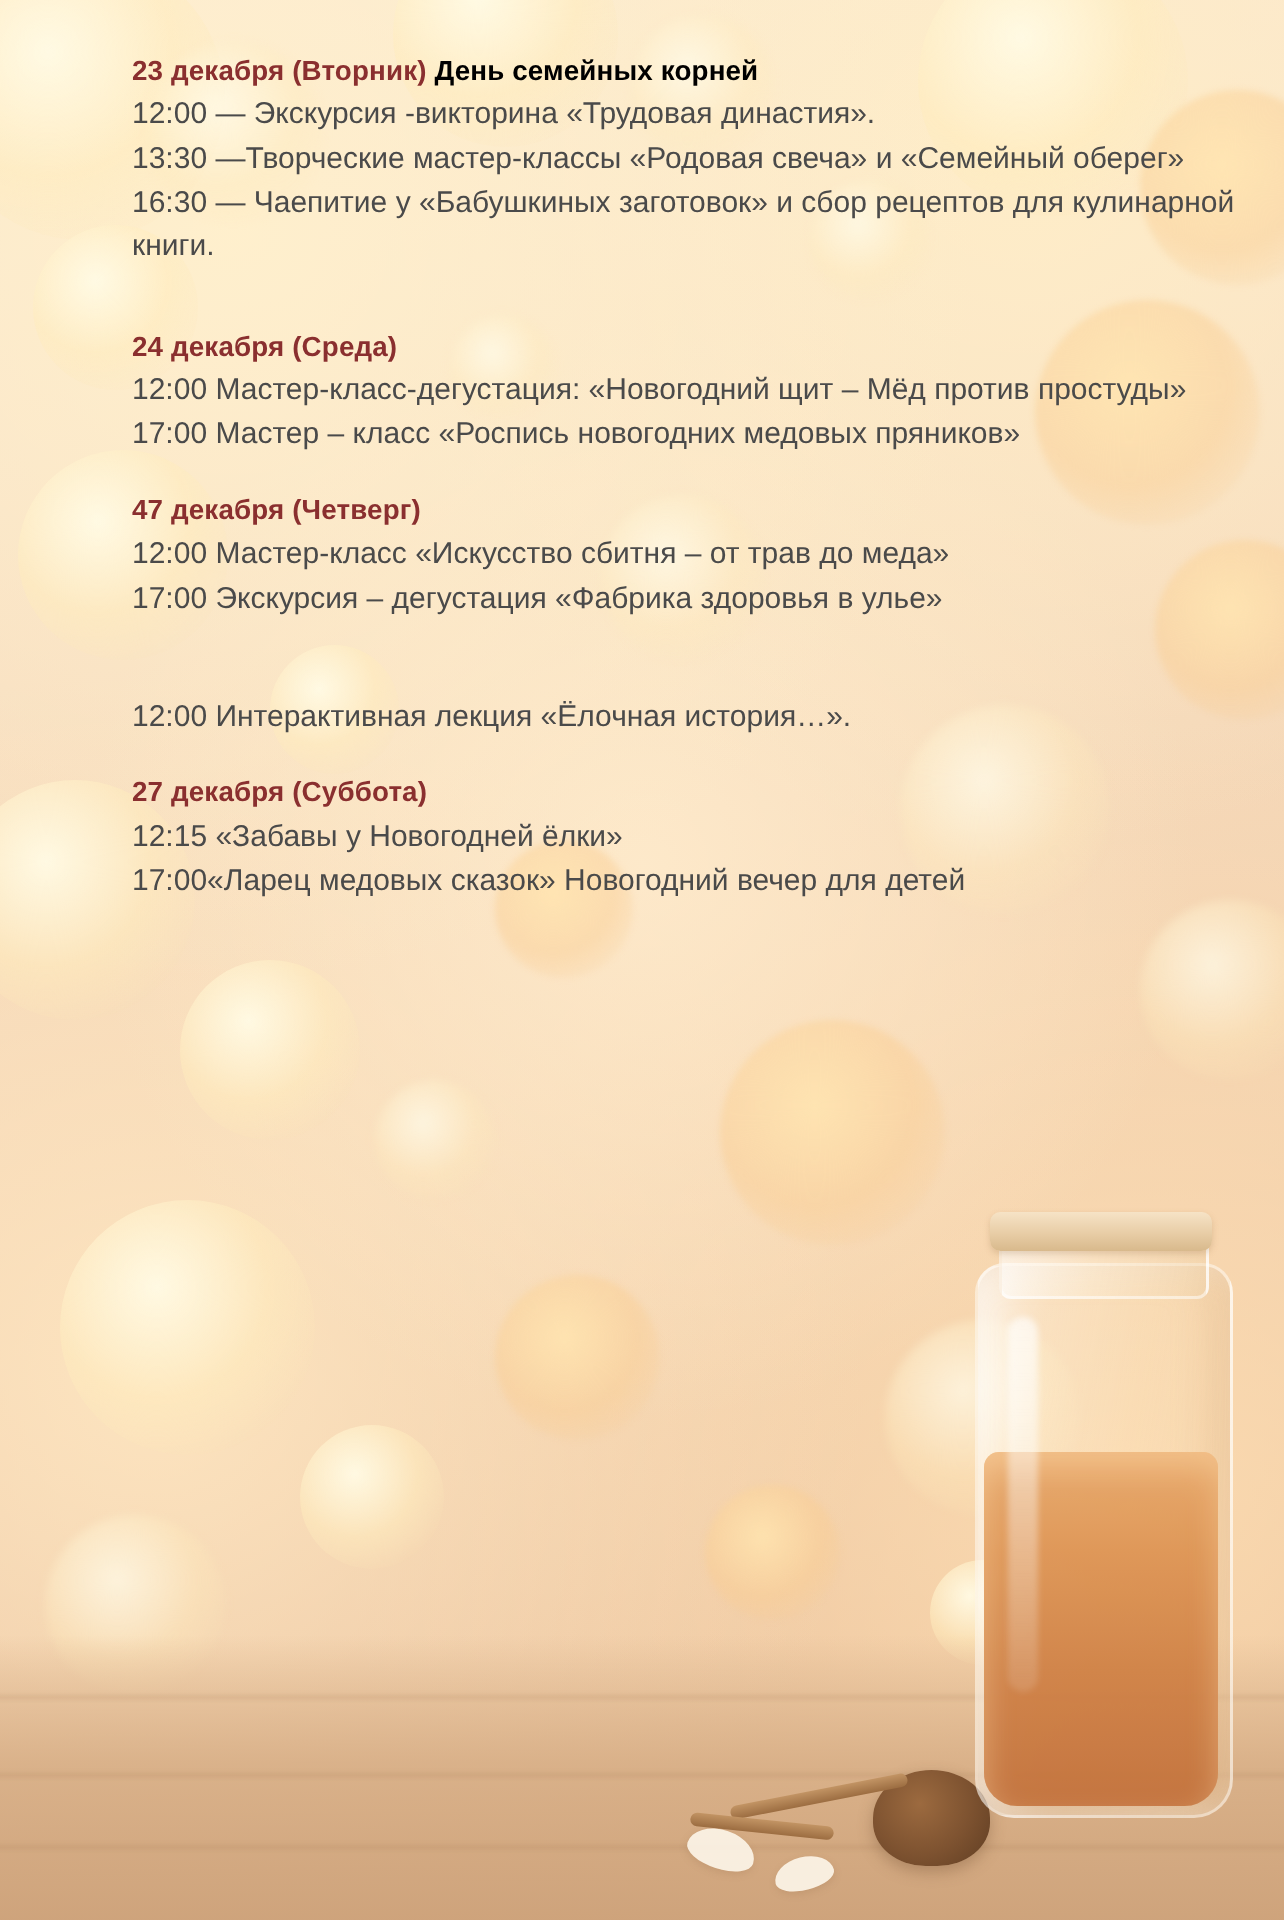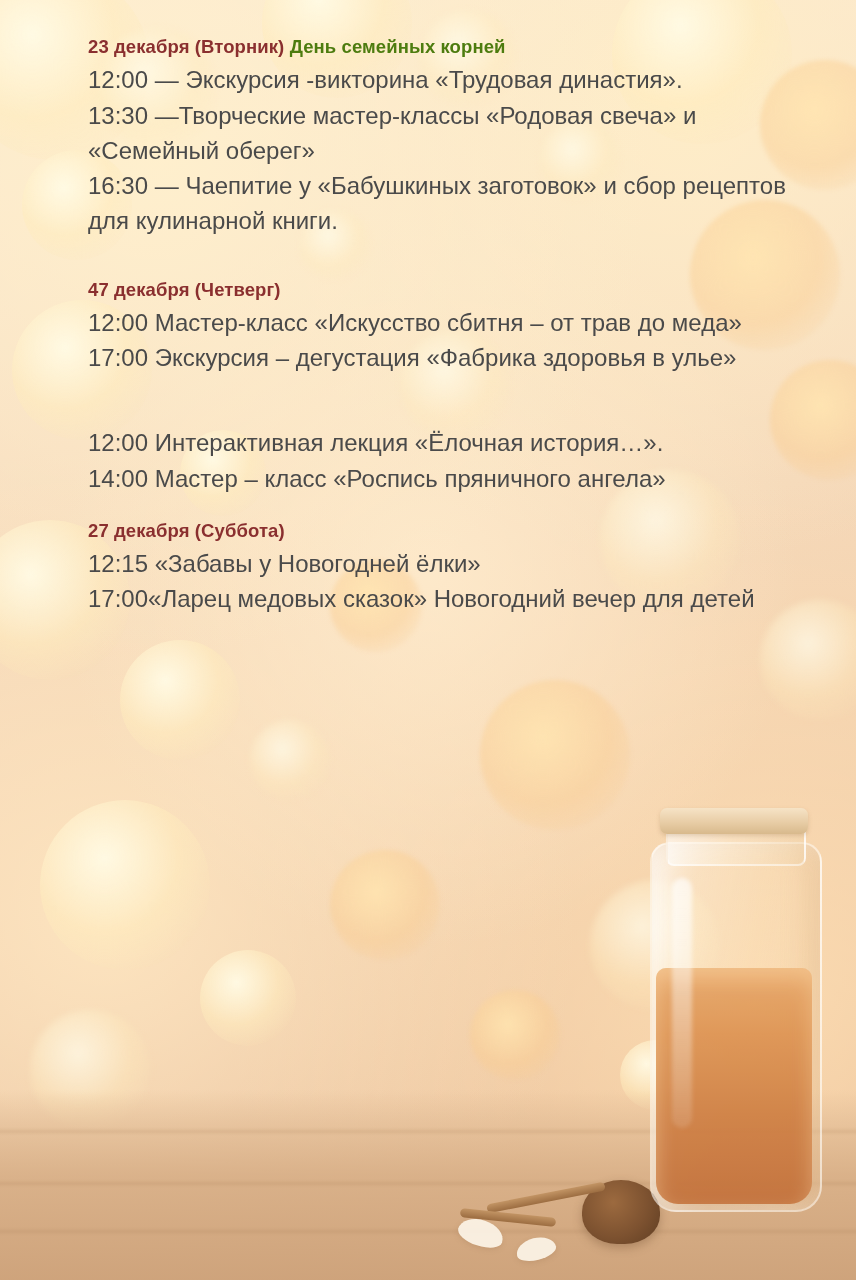--- a/index.html
+++ b/index.html
@@ -164,24 +164,24 @@
   }
   .block-heading {
     font-weight: bold;
     font-size: 18.5px;
     color: #8a2f2f;
     line-height: 1.42;
     margin: 0 0 2px 0;
     letter-spacing: 0.1px;
   }
   .block-heading .plain {
-    color: #4d7c0f;
+    color: #000000;
   }
   .line {
-    font-size: 24px;
+    font-size: 20px;
     color: #4a4a4a;
     line-height: 1.47;
     margin: 0;
     max-width: 745px;
   }
   .gap-lg { height: 16px; }
 </style>
 </head>
 <body>
 
@@ -240,33 +240,37 @@
 
   <div class="block">
     <p class="block-heading"><span>23 декабря (Вторник)</span> <span class="plain">День семейных корней</span></p>
     <p class="line">12:00 — Экскурсия -викторина «Трудовая династия».</p>
     <p class="line">13:30 —Творческие мастер-классы «Родовая свеча» и «Семейный оберег»</p>
     <p class="line">16:30 — Чаепитие у «Бабушкиных заготовок» и сбор рецептов для кулинарной книги.</p>
   </div>
 
   <div class="gap-lg"></div>
 
+  <div class="block">
+    <p class="block-heading"><span>24 декабря (Среда)</span></p>
+    <p class="line">12:00 Мастер-класс-дегустация: «Новогодний щит – Мёд против простуды»</p>
+    <p class="line">17:00 Мастер – класс «Роспись новогодних медовых пряников»</p>
+  </div>
 
   <div class="block">
     <p class="block-heading"><span>47 декабря (Четверг)</span></p>
     <p class="line">12:00 Мастер-класс «Искусство сбитня – от трав до меда»</p>
     <p class="line">17:00 Экскурсия – дегустация «Фабрика здоровья в улье»</p>
   </div>
 
   <div class="gap-lg"></div>
 
   <div class="block">
     <div style="height:12px"></div>
     <p class="line">12:00 Интерактивная лекция «Ёлочная история…».</p>
-    <p class="line">14:00 Мастер – класс «Роспись пряничного ангела»</p>
   </div>
 
   <div class="block">
     <p class="block-heading"><span>27 декабря (Суббота)</span></p>
     <p class="line">12:15 «Забавы у Новогодней ёлки»</p>
     <p class="line">17:00«Ларец медовых сказок» Новогодний вечер для детей</p>
   </div>
 
   <div class="gap-lg"></div>
 

